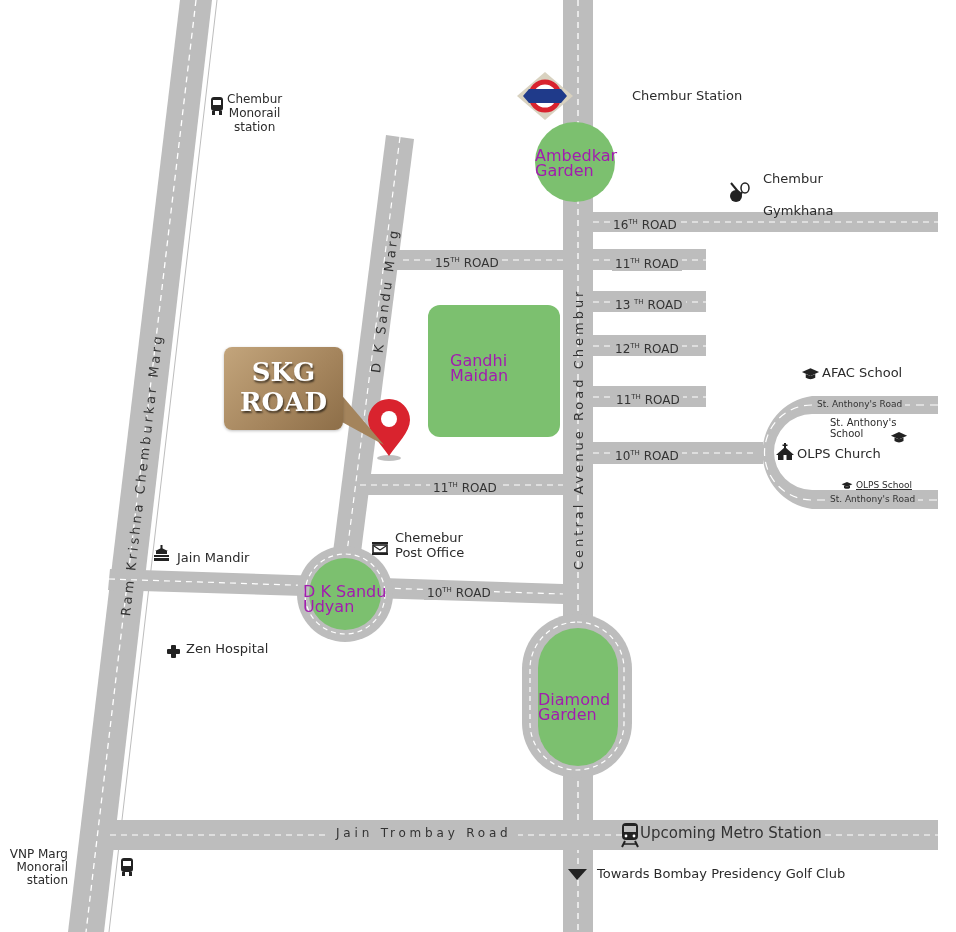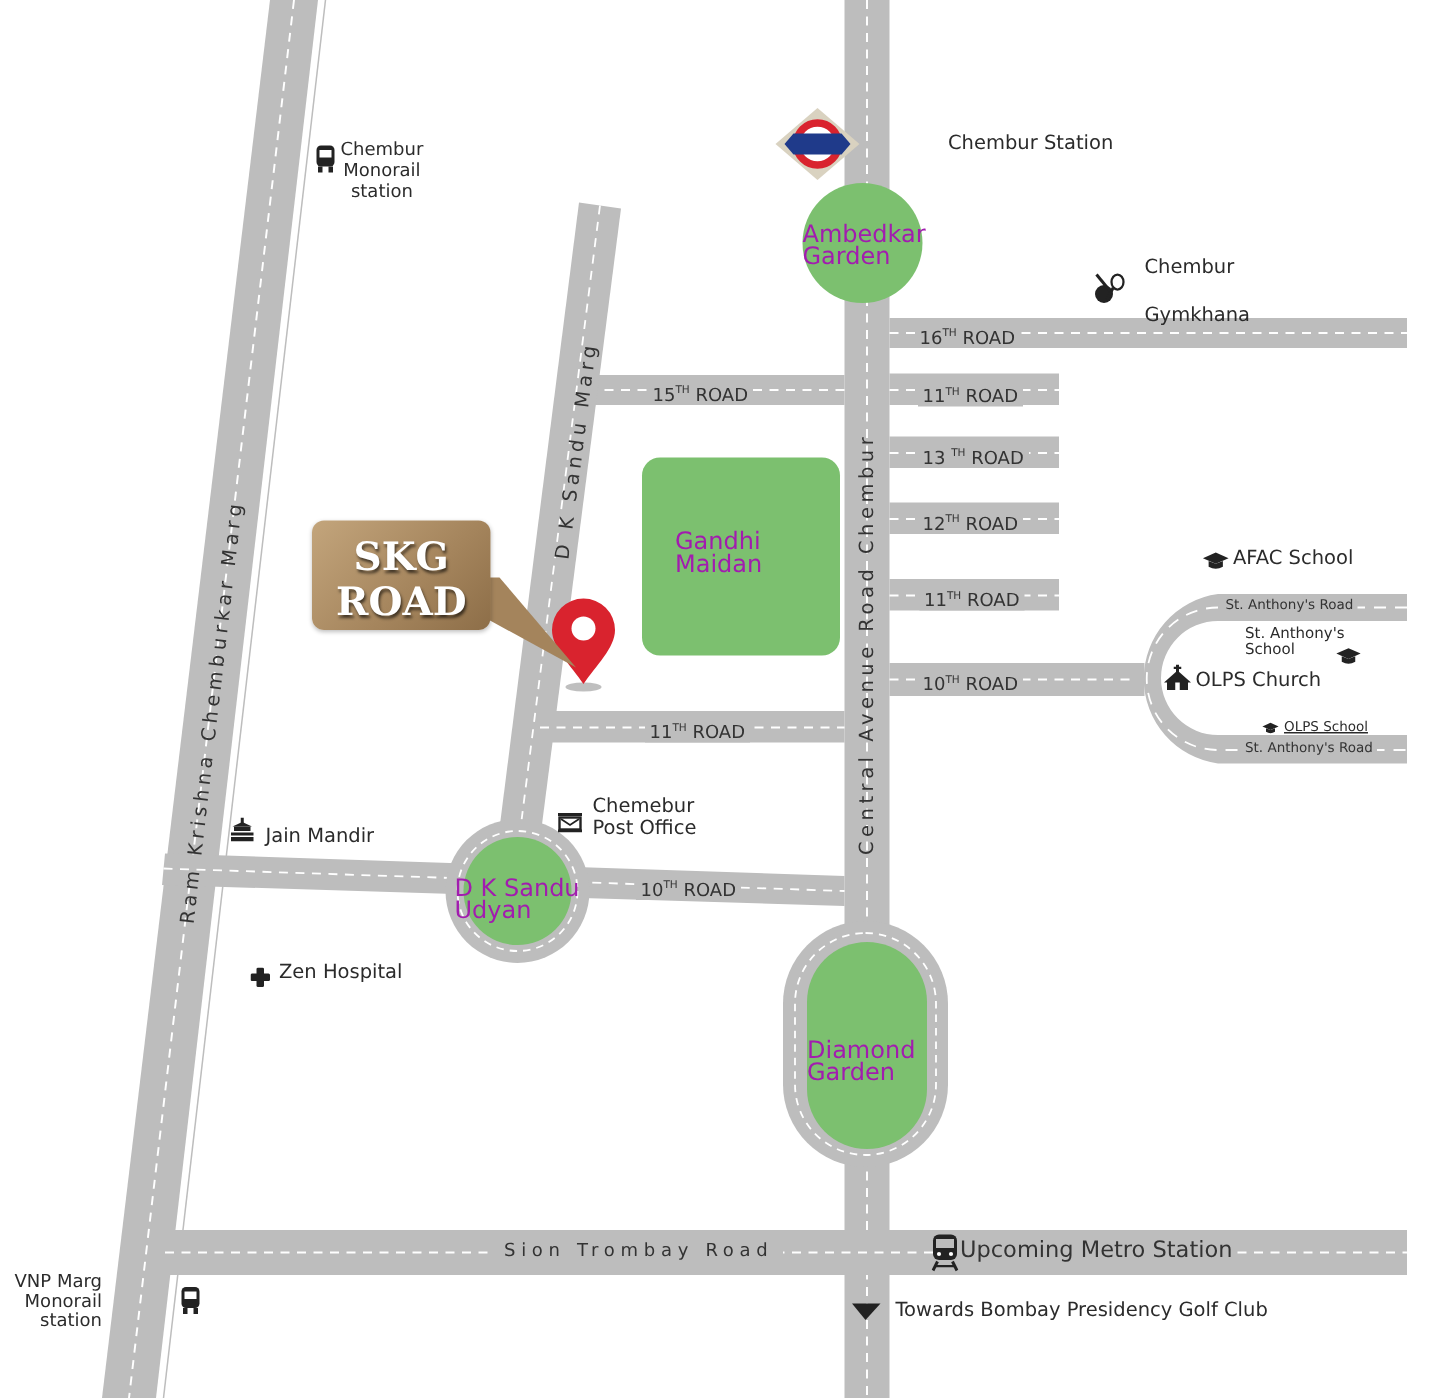--- a/index.html
+++ b/index.html
@@ -4,21 +4,21 @@
 <style>
   html,body{margin:0;padding:0;background:#ffffff;}
   body{width:956px;height:932px;position:relative;overflow:hidden;font-family:"DejaVu Sans","Liberation Sans",sans-serif;color:#2b2b2b;}
   #map{position:absolute;left:0;top:0;width:956px;height:932px;}
   .lbl{position:absolute;font-size:13px;line-height:15px;color:#2b2b2b;white-space:nowrap;}
   .small{font-size:9px;line-height:11px;}
   .road-lbl{position:absolute;font-size:12px;color:#333;background:#bdbdbd;padding:0 3px;white-space:nowrap;line-height:14px;}
   .road-lbl sup{font-size:7px;vertical-align:5px;}
   .vtext{position:absolute;font-size:13px;letter-spacing:3px;color:#333;white-space:nowrap;transform-origin:0 0;}
   .park-lbl{position:absolute;font-size:16px;line-height:15px;color:#a21caf;}
-  .brand{position:absolute;left:208px;top:347px;width:119px;height:73px;border-radius:8px;background:linear-gradient(135deg,#c3a57c,#a4845c 60%,#8d6e48);box-shadow:0 1px 3px rgba(0,0,0,.25);}
+  .brand{position:absolute;left:224px;top:347px;width:119px;height:83px;border-radius:8px;background:linear-gradient(135deg,#c3a57c,#a4845c 60%,#8d6e48);box-shadow:0 1px 3px rgba(0,0,0,.25);}
   .brand-text{position:absolute;left:0;top:10px;width:119px;text-align:center;font-family:"DejaVu Serif","Liberation Serif",serif;font-weight:bold;font-size:26px;line-height:30px;color:#fff;text-shadow:1px 2px 2px rgba(0,0,0,.6);}
   .icon{position:absolute;}
 </style>
 </head>
 <body>
 
 <svg id="map" width="956" height="932" viewBox="0 0 956 932" xmlns="http://www.w3.org/2000/svg">
 
   <g>
     <polygon points="180,0 212,0 104,932 68,932" fill="#bdbdbd"></polygon>
@@ -125,21 +125,21 @@
 <div class="brand">
   <div class="brand-text">
     <div>SKG</div>
     <div>ROAD</div>
   </div>
 </div>
 
 <div class="vtext" style="left:118px;top:615px;transform:rotate(-83.4deg);">Ram Krishna Chemburkar Marg</div>
 <div class="vtext" style="left:368px;top:372px;transform:rotate(-82.6deg);">D K Sandu Marg</div>
 <div class="vtext" style="left:571px;top:570px;transform:rotate(-90deg);">Central Avenue Road Chembur</div>
-<div class="vtext" style="left:330px;top:826px;background:#bdbdbd;padding:0 6px;letter-spacing:3.8px;font-size:12px;">Sion Trombay Road</div>
+<div class="vtext" style="left:330px;top:826px;background:#bdbdbd;padding:0 6px;letter-spacing:3.8px;font-size:12px;">Jain Trombay Road</div>
 
 <div class="road-lbl" style="left:610px;top:215px;"><span>16</span><sup>TH</sup> <span>ROAD</span></div>
 <div class="road-lbl" style="left:432px;top:253px;"><span>15</span><sup>TH</sup> <span>ROAD</span></div>
 <div class="road-lbl" style="left:612px;top:254px;"><span>11</span><sup>TH</sup> <span>ROAD</span></div>
 <div class="road-lbl" style="left:612px;top:295px;"><span>13 </span><sup>TH</sup> <span>ROAD</span></div>
 <div class="road-lbl" style="left:612px;top:339px;"><span>12</span><sup>TH</sup> <span>ROAD</span></div>
 <div class="road-lbl" style="left:613px;top:390px;"><span>11</span><sup>TH</sup> <span>ROAD</span></div>
 <div class="road-lbl" style="left:612px;top:446px;"><span>10</span><sup>TH</sup> <span>ROAD</span></div>
 <div class="road-lbl" style="left:430px;top:478px;"><span>11</span><sup>TH</sup> <span>ROAD</span></div>
 <div class="road-lbl" style="left:424px;top:583px;"><span>10</span><sup>TH</sup> <span>ROAD</span></div>

